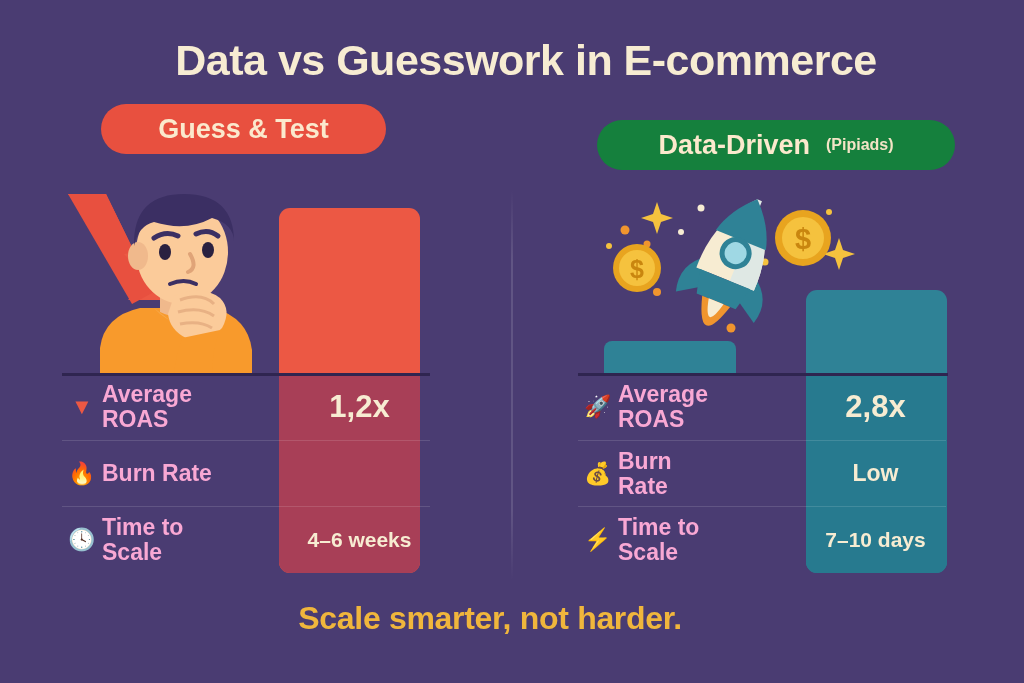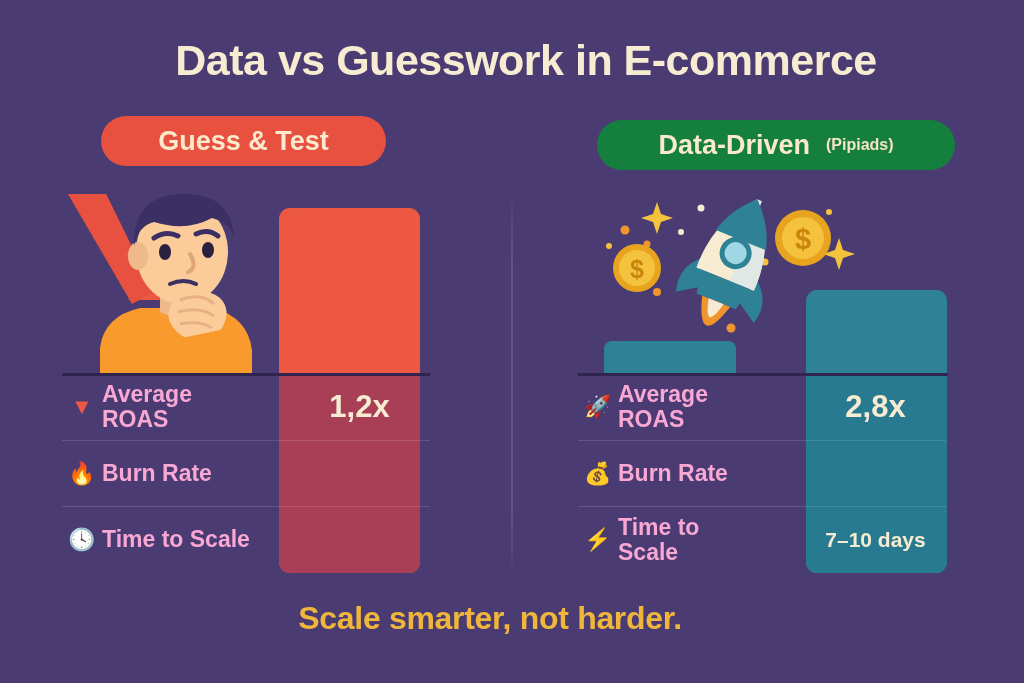--- a/index.html
+++ b/index.html
@@ -16,21 +16,21 @@
     position:absolute;left:0;top:36px;width:1024px;text-align:center;
     font-size:43px;font-weight:bold;color:#f7ecd2;letter-spacing:-0.5px;margin-left:14px;
   }
 
   
   .pill{
     position:absolute;height:50px;border-radius:26px;
     display:flex;align-items:center;justify-content:center;
     font-size:27px;font-weight:bold;color:#fbe9cd;
   }
-  #pill-left{left:101px;top:116px;width:285px;background:#e8503f;}
+  #pill-left{left:101px;top:104px;width:285px;background:#e8503f;}
   #pill-right{left:597px;top:120px;width:358px;background:#15803d;}
   .pill .sub{font-size:16px;font-weight:bold;margin-left:16px;color:#f3e4c6;}
 
   
   #divider{
     position:absolute;left:511px;top:190px;width:2px;height:390px;
     background:linear-gradient(to bottom,rgba(255,255,255,0.00),rgba(255,255,255,0.13) 18%,rgba(255,255,255,0.13) 82%,rgba(255,255,255,0.00));
   }
 
   
@@ -200,33 +200,35 @@
 ROAS</span>
       <span class="val big">1,2x</span>
     </div>
     <div class="row">
       <span class="ico">🔥</span>
       <span class="label">Burn Rate</span>
     </div>
     <div class="row">
       <span class="ico">🕓</span>
       <span class="label">Time to Scale</span>
+      <span class="val small">4–6 weeks</span>
     </div>
   </div>
 
   <div class="tablecol" id="table-right">
     <div class="row">
       <span class="ico">🚀</span>
       <span class="label">Average
 ROAS</span>
       <span class="val big">2,8x</span>
     </div>
     <div class="row">
       <span class="ico">💰</span>
       <span class="label">Burn Rate</span>
+      <span class="val mid">Low</span>
     </div>
     <div class="row">
       <span class="ico">⚡</span>
       <span class="label">Time to Scale</span>
       <span class="val small">7–10 days</span>
     </div>
   </div>
 
   <div class="footer">Scale smarter, not harder.</div>
 </div>

